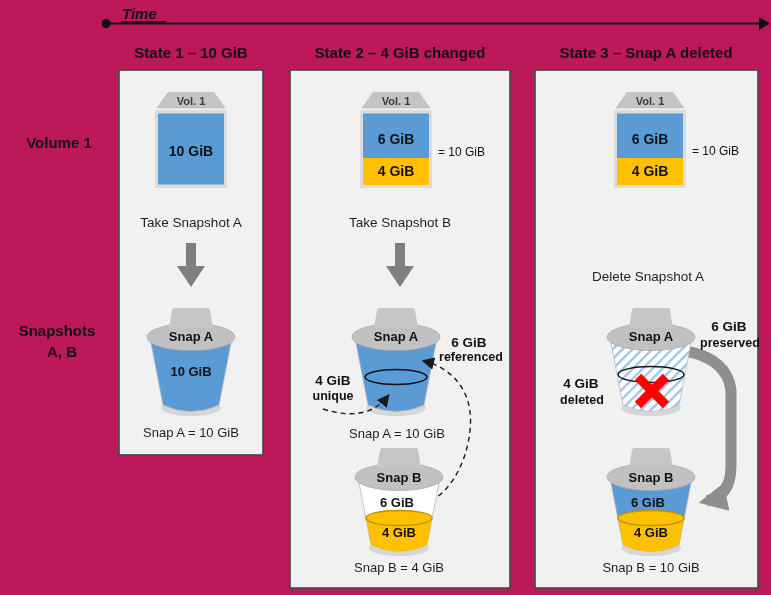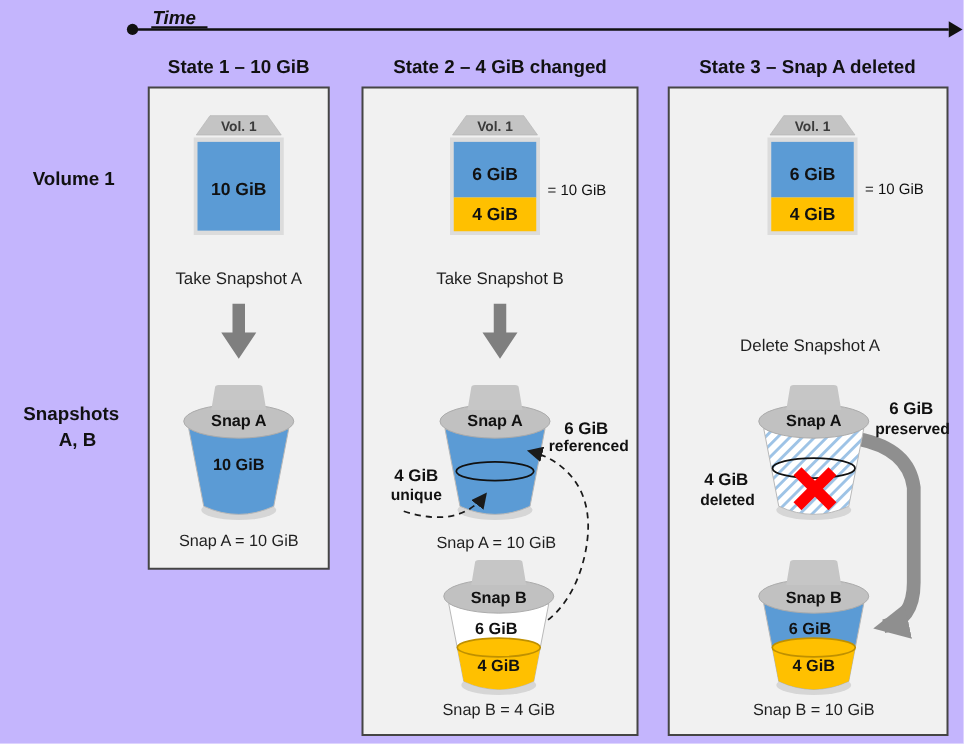--- a/index.html
+++ b/index.html
@@ -1,16 +1,16 @@
 <!DOCTYPE html>
 <html><head>
 <meta charset="utf-8">
 <style>
   html,body{margin:0;padding:0;background:#ffffff;}
-  .stage{position:relative;width:771px;height:595px;background:#c4b5fd;overflow:hidden;}
+  .stage{position:relative;width:771px;height:595px;background:#be185d;overflow:hidden;}
   svg text{font-family:"Liberation Sans",sans-serif;fill:#111111;}
   .b{font-weight:bold;}
   .i{font-style:italic;}
   .mid{text-anchor:middle;}
   .s15{font-size:15px}.s14{font-size:14px}.s135{font-size:13.5px}
   .s13{font-size:13px}.s125{font-size:12.5px}.s12{font-size:12px}.s11{font-size:11px}
   .cap{fill:#1f1f1f;}
   .tag{fill:#3b3b3b;}
   .panel{fill:#f1f1f1;stroke:#454545;stroke-width:1.6;}
   .dash{fill:none;stroke:#1a1a1a;stroke-width:1.4;stroke-dasharray:5 4;}

